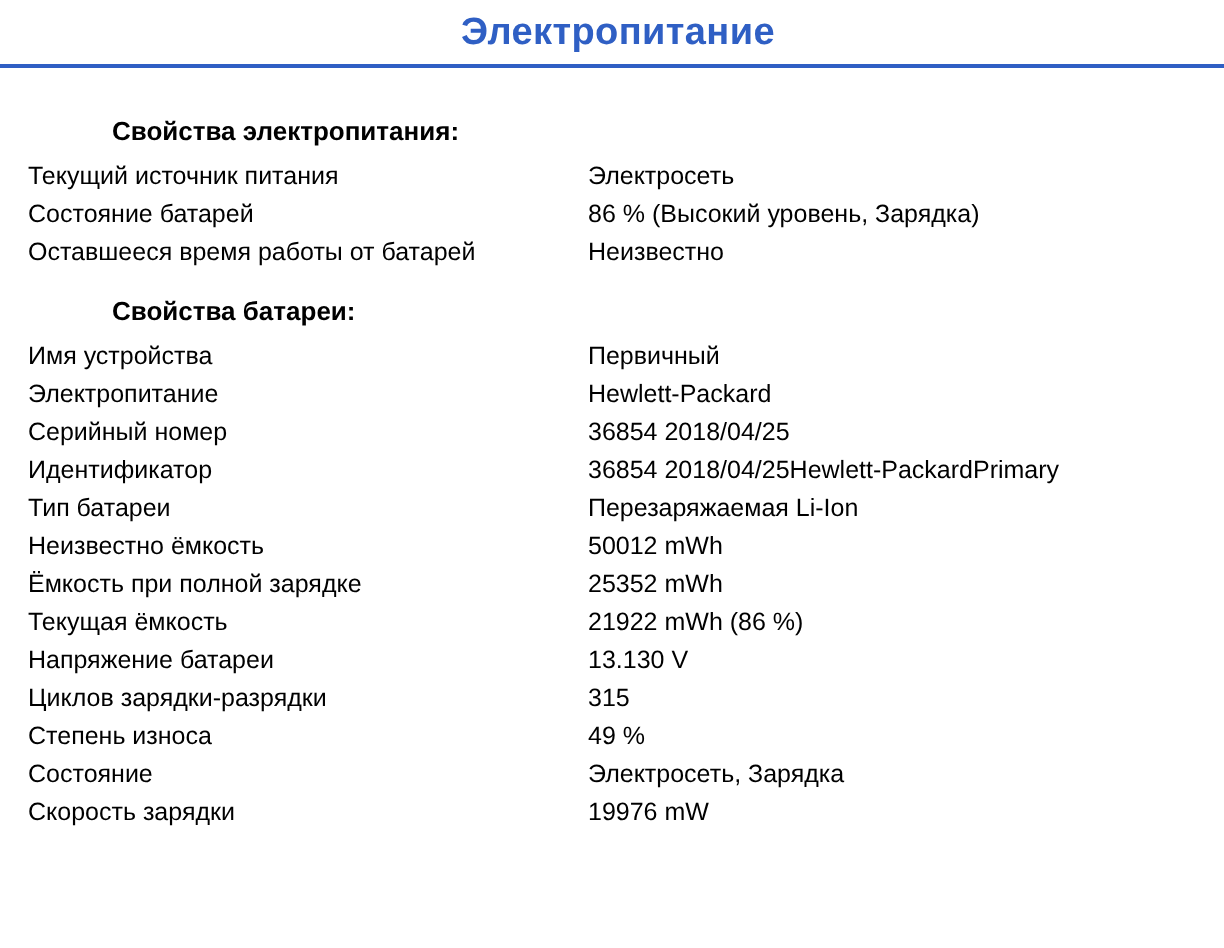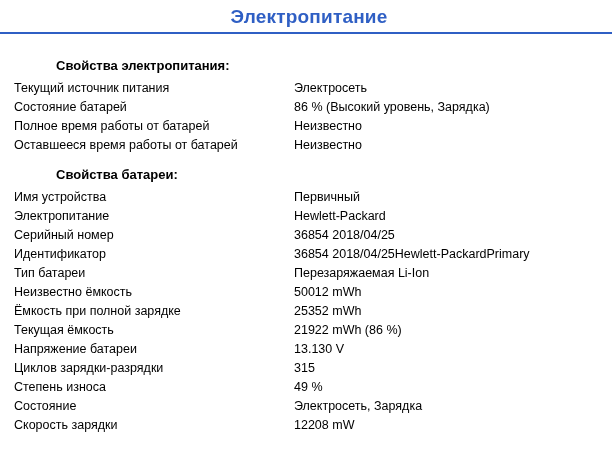--- a/index.html
+++ b/index.html
@@ -74,24 +74,20 @@
       <tbody>
         <tr>
           <td class="label">Текущий источник питания</td>
           <td class="value">Электросеть</td>
         </tr>
         <tr>
           <td class="label">Состояние батарей</td>
           <td class="value">86 % (Высокий уровень, Зарядка)</td>
         </tr>
         <tr>
-          <td class="label">Полное время работы от батарей</td>
-          <td class="value">Неизвестно</td>
-        </tr>
-        <tr>
           <td class="label">Оставшееся время работы от батарей</td>
           <td class="value">Неизвестно</td>
         </tr>
       </tbody>
     </table>
   </div>
 
   <div class="section">
     <div class="section-title">Свойства батареи:</div>
     <table class="props">
@@ -139,18 +135,18 @@
         <tr>
           <td class="label">Степень износа</td>
           <td class="value">49 %</td>
         </tr>
         <tr>
           <td class="label">Состояние</td>
           <td class="value">Электросеть, Зарядка</td>
         </tr>
         <tr>
           <td class="label">Скорость зарядки</td>
-          <td class="value">12208 mW</td>
+          <td class="value">19976 mW</td>
         </tr>
       </tbody>
     </table>
   </div>
 </div>
 
 </body></html>

